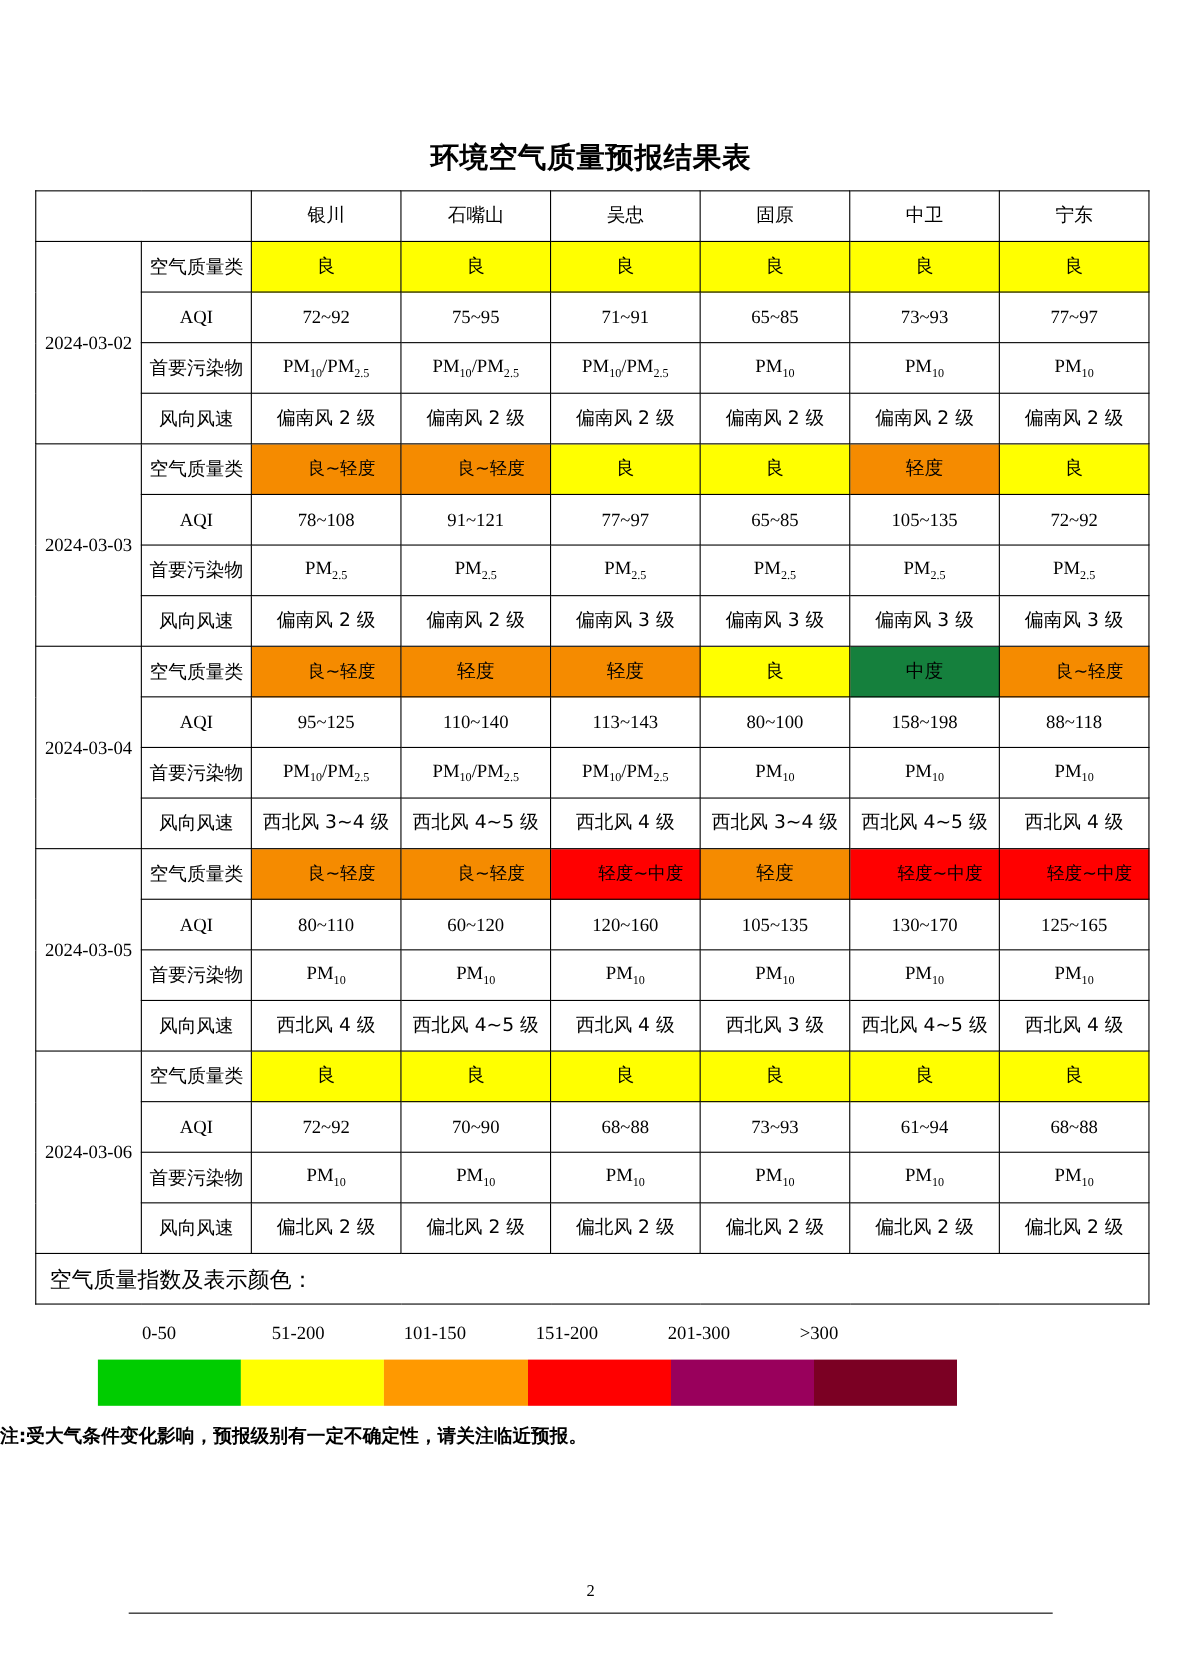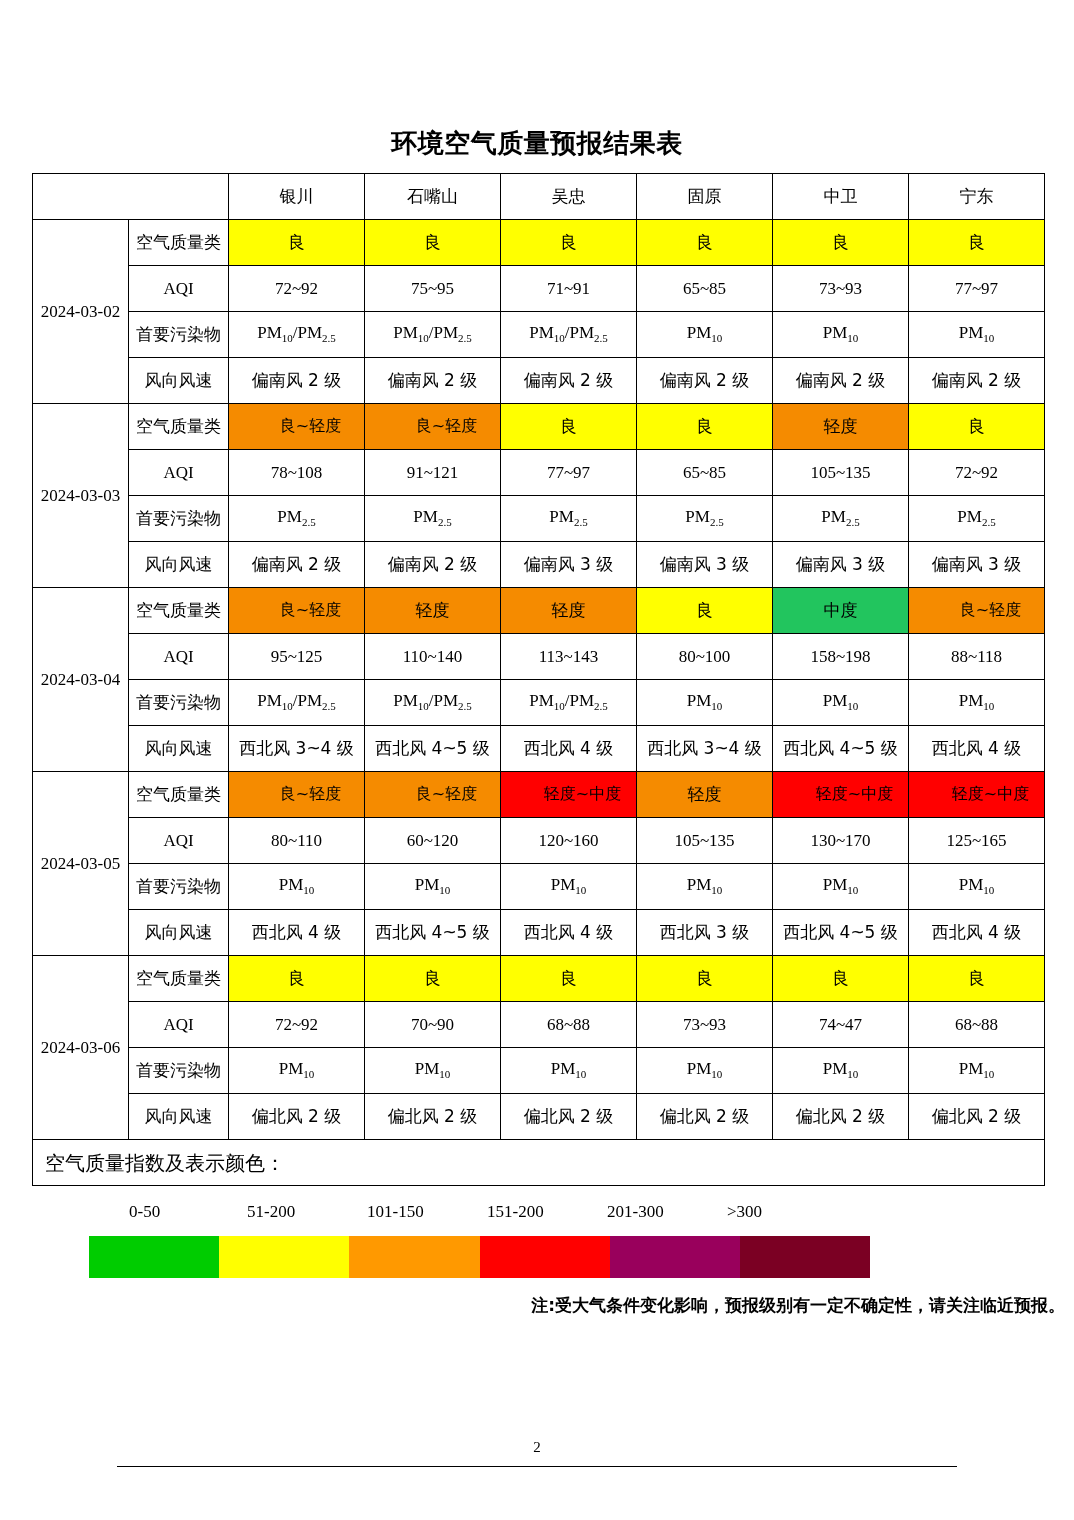--- a/index.html
+++ b/index.html
@@ -123,21 +123,21 @@
     height: 42px;
     display: flex;
   }
   .legend-bar div { height: 100%; }
 
   .footnote {
     position: absolute;
     left: 0;
     top: 1294px;
     width: 1065px;
-    text-align: right;
+    text-align: left;
     font-family: "DejaVu Sans", "Liberation Sans", sans-serif;
     font-size: 17px;
     font-weight: bold;
   }
   .footer-rule {
     position: absolute;
     left: 117px;
     top: 1466px;
     width: 840px;
     border-top: 1.6px solid #000000;
@@ -254,21 +254,21 @@
           <td class="wind">偏南风 3 级</td>
           <td class="wind">偏南风 3 级</td>
         </tr>
         <tr class="block-start">
           <td class="date-cell" rowspan="4">2024-03-04</td>
           <td class="rowlabel">空气质量类</td>
           <td class="qual multi" style="background: rgb(245, 139, 0);">良~轻度</td>
           <td class="qual" style="background: rgb(245, 139, 0);">轻度</td>
           <td class="qual" style="background: rgb(245, 139, 0);">轻度</td>
           <td class="qual" style="background: rgb(255, 255, 0);">良</td>
-          <td class="qual" style="background: #22c55e;">中度</td>
+          <td class="qual" style="background: #15803d;">中度</td>
           <td class="qual multi" style="background: rgb(245, 139, 0);">良~轻度</td>
         </tr>
         <tr>
           <td class="rowlabel aqi">AQI</td>
           <td class="val">95~125</td>
           <td class="val">110~140</td>
           <td class="val">113~143</td>
           <td class="val">80~100</td>
           <td class="val">158~198</td>
           <td class="val">88~118</td>
@@ -337,21 +337,21 @@
           <td class="qual" style="background: rgb(255, 255, 0);">良</td>
           <td class="qual" style="background: rgb(255, 255, 0);">良</td>
           <td class="qual" style="background: rgb(255, 255, 0);">良</td>
         </tr>
         <tr>
           <td class="rowlabel aqi">AQI</td>
           <td class="val">72~92</td>
           <td class="val">70~90</td>
           <td class="val">68~88</td>
           <td class="val">73~93</td>
-          <td class="val">74~47</td>
+          <td class="val">61~94</td>
           <td class="val">68~88</td>
         </tr>
         <tr>
           <td class="rowlabel">首要污染物</td>
           <td class="pm">PM<sub>10</sub></td>
           <td class="pm">PM<sub>10</sub></td>
           <td class="pm">PM<sub>10</sub></td>
           <td class="pm">PM<sub>10</sub></td>
           <td class="pm">PM<sub>10</sub></td>
           <td class="pm">PM<sub>10</sub></td>

